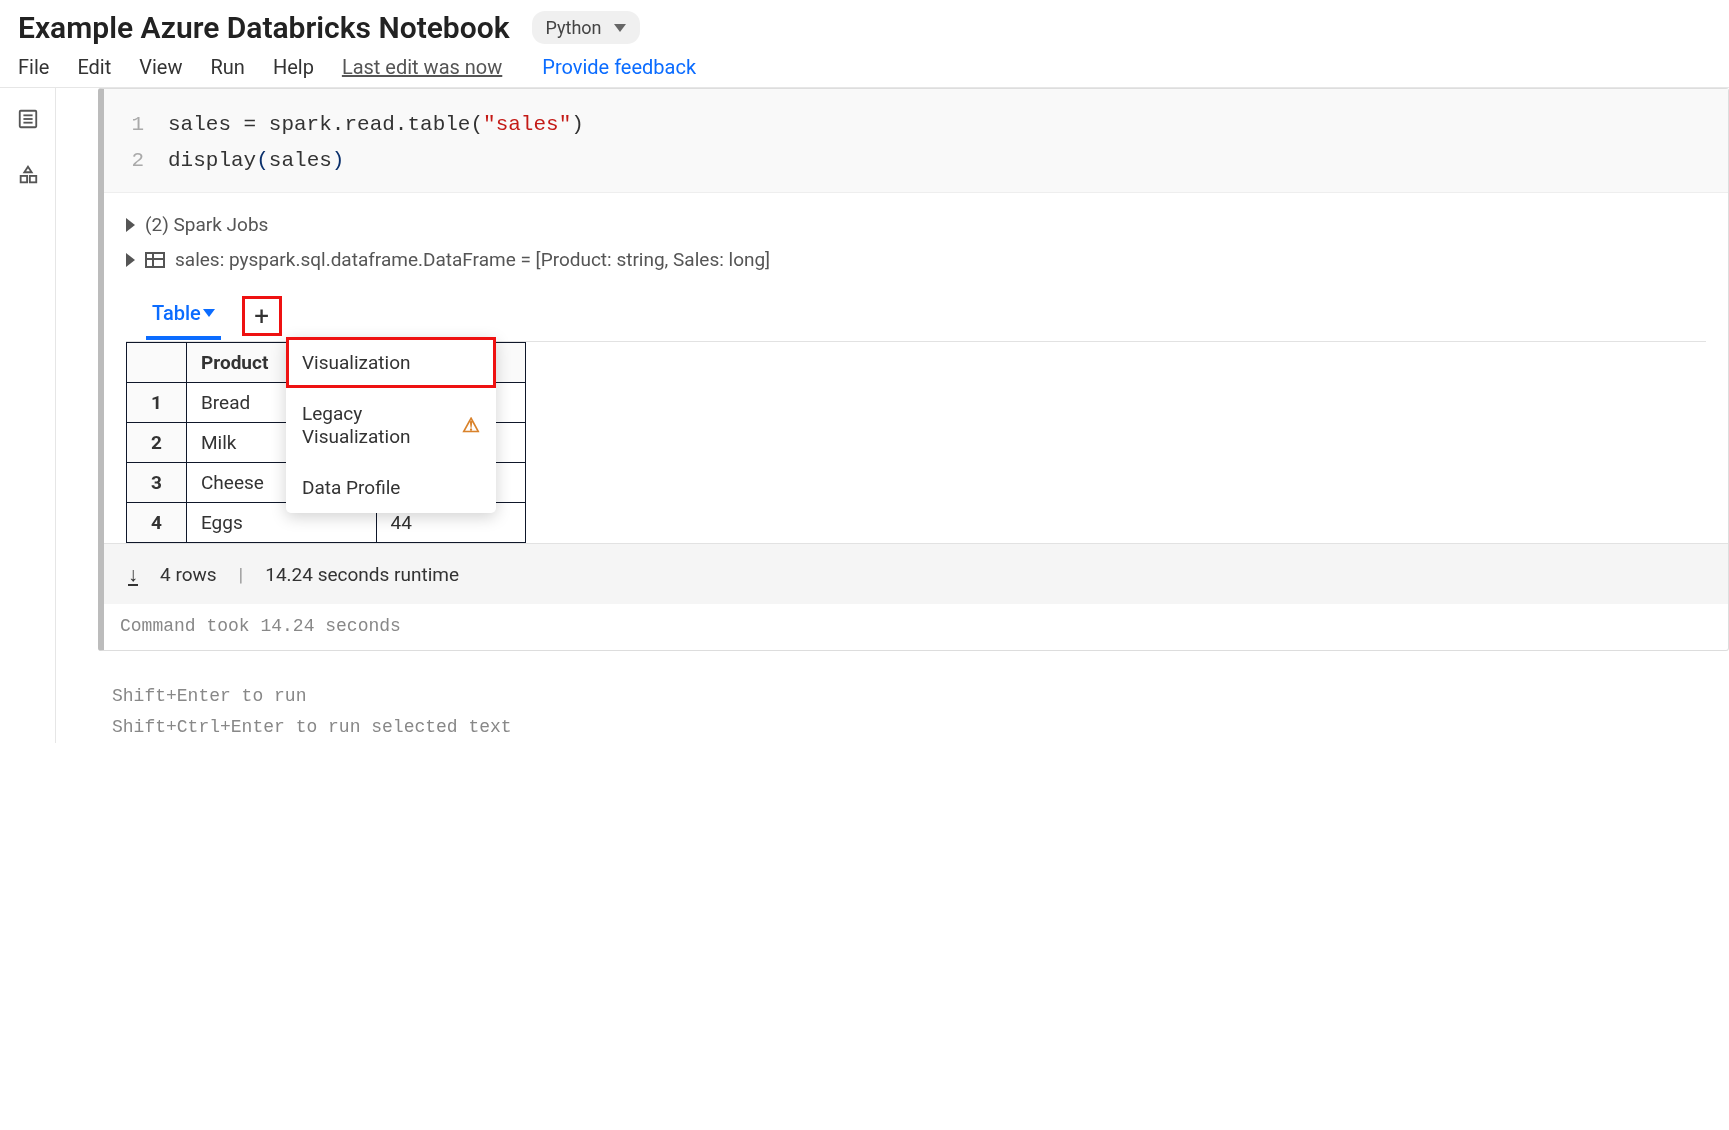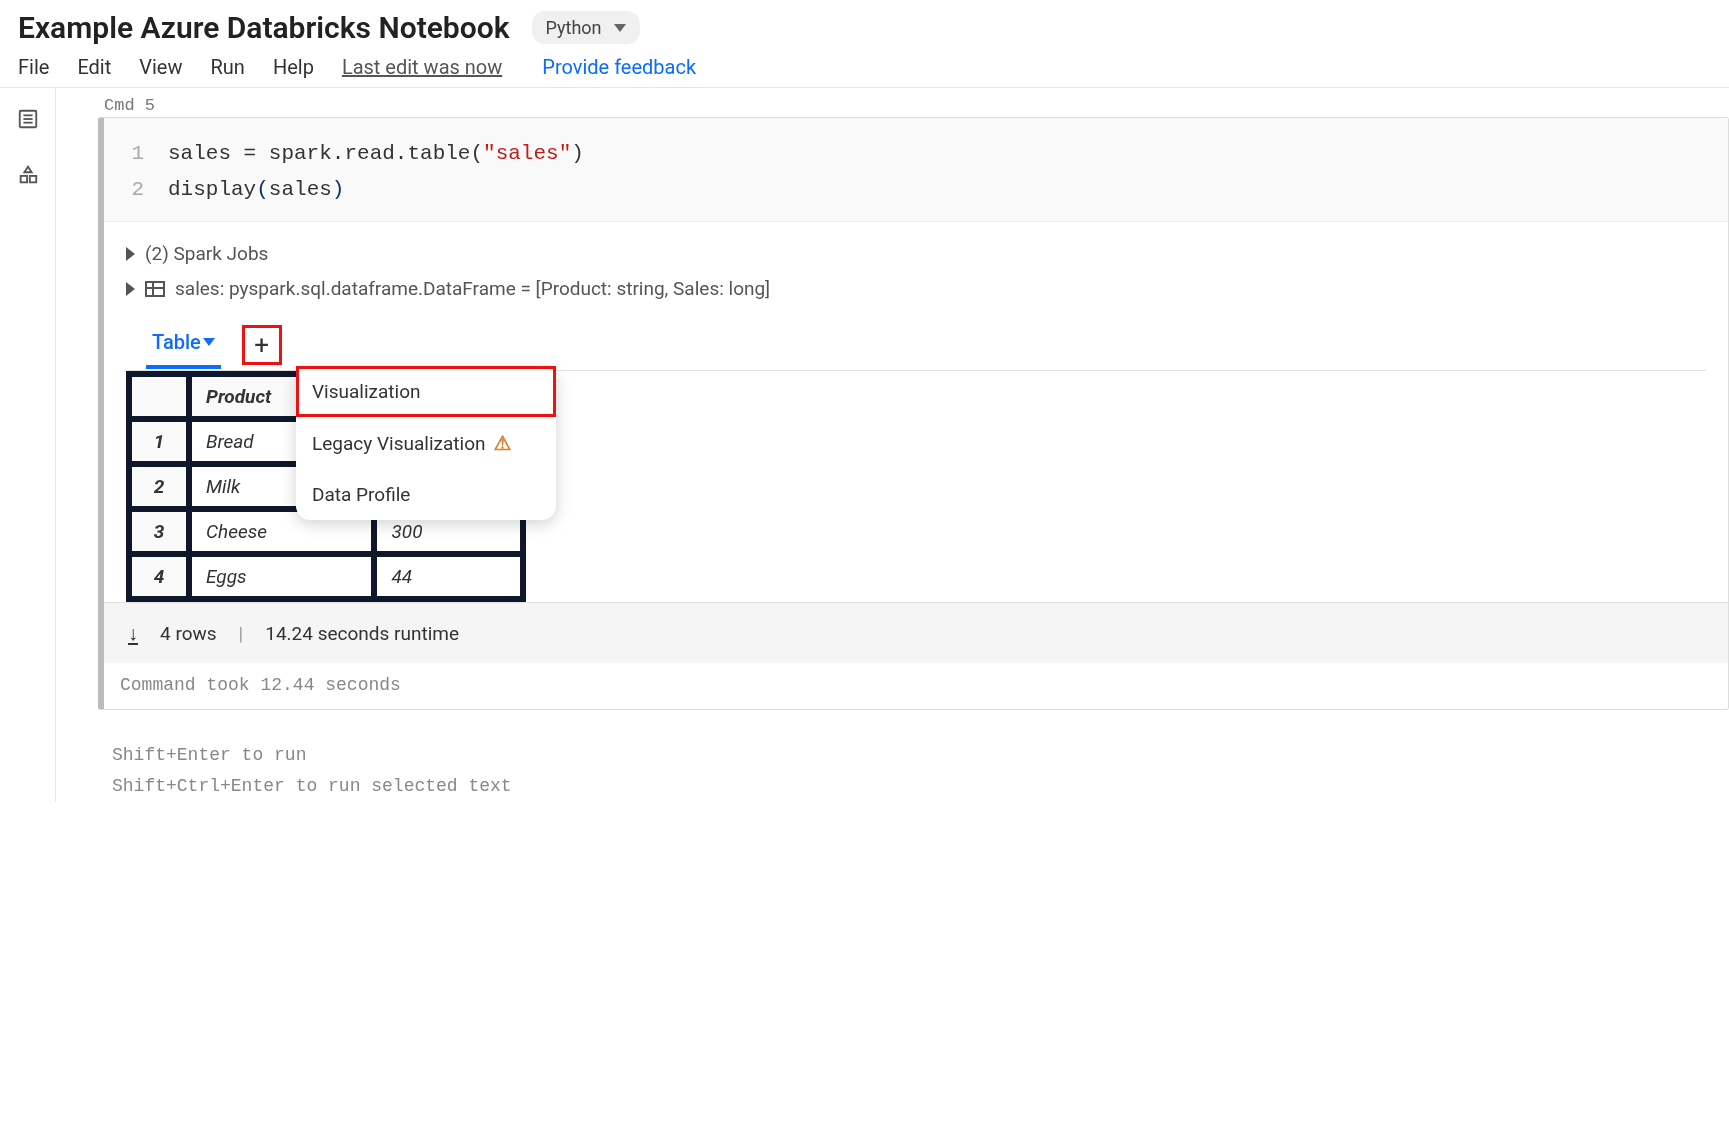--- a/index.html
+++ b/index.html
@@ -174,25 +174,25 @@
   .add-btn {
     width: 34px; height: 34px;
     display: flex; align-items: center; justify-content: center;
     font-size: 26px; color: #333; cursor: pointer;
     margin-bottom: 8px;
   }
   .red-box { outline: 3px solid #e11; outline-offset: 0; }
 
   .dropdown {
     position: absolute;
-    top: 50px; left: 170px;
-    width: 260px;
+    top: 50px; left: 160px;
+    width: 210px;
     background: #fff;
     box-shadow: 0 4px 16px rgba(0,0,0,0.18);
-    border-radius: 14px;
+    border-radius: 5px;
     z-index: 10;
   }
   .dropdown-item {
     padding: 14px 16px;
     font-size: 19px;
     color: #333;
     cursor: pointer;
     display: flex;
     align-items: center;
     gap: 8px;
@@ -203,24 +203,23 @@
   }
   .warn-icon { color: #d9822b; font-size: 20px; font-weight: bold; }
 
   .data-table {
     margin-top: 0;
     border-collapse: collapse;
     font-size: 19px;
     min-width: 400px;
   }
   .data-table th, .data-table td {
-    border: 6px solid #0f172a;
+    border: 1px solid #0f172a;
     padding: 8px 14px;
     text-align: left;
-    font-style: italic;
   }
   .data-table th { background: #fafafa; font-weight: 700; }
   .data-table .rownum {
     text-align: center;
     font-weight: 700;
     background: #fafafa;
     width: 60px;
   }
 
   .footer-bar {
@@ -286,21 +285,20 @@
         <line x1="7" y1="16" x2="17" y2="16"></line>
     </svg>
     <svg class="rail-icon" viewBox="0 0 24 24" fill="none" stroke="#555" stroke-width="2">
       <path d="M12 3 L16 9 L8 9 Z"></path>
       <rect x="4" y="13" width="7" height="7"></rect>
         <rect x="14" y="13" width="7" height="7"></rect>
     </svg>
   </div>
 
   <div class="notebook-body">
-    <div class="cmd-label">Cmd 5</div>
 
     <div class="cell">
 
       <div class="code-area">
         <div class="code-line">
           <span class="gutter">1</span>
           <span class="code-text"><span>sales = spark.read.table(</span><span class="tok-str">"sales"</span><span>)</span></span>
         </div>
         <div class="code-line">
           <span class="gutter">2</span>
@@ -371,21 +369,21 @@
         </table>
       </div>
 
       <div class="footer-bar">
         <span class="download-icon">↓</span>
         <span>4 rows</span>
         <span class="sep">|</span>
         <span>14.24 seconds runtime</span>
       </div>
 
-      <div class="cmd-time">Command took 12.44 seconds</div>
+      <div class="cmd-time">Command took 14.24 seconds</div>
     </div>
 
     <div class="hints">
       <div>Shift+Enter to run</div>
       <div>Shift+Ctrl+Enter to run selected text</div>
     </div>
   </div>
 </div>
 
 </body></html>

